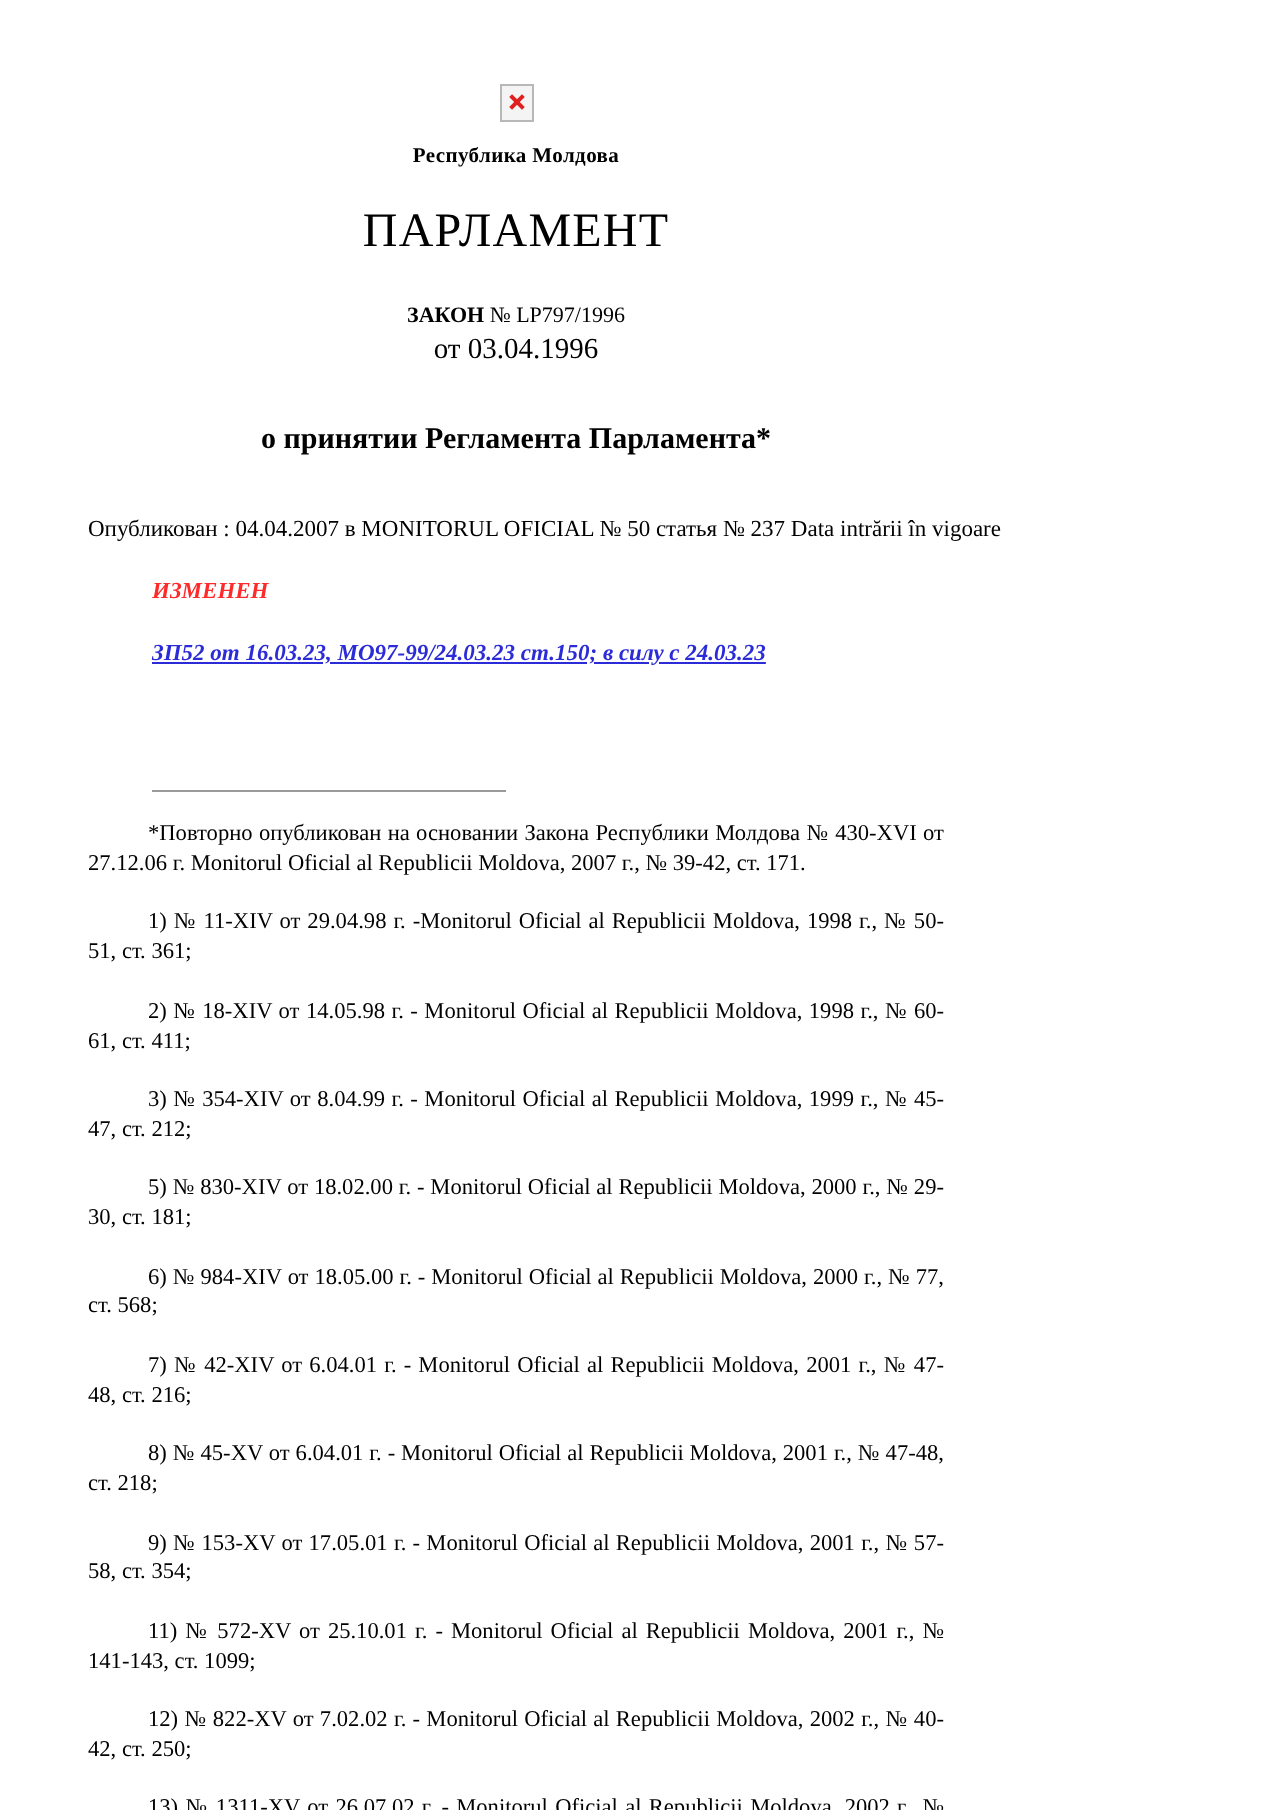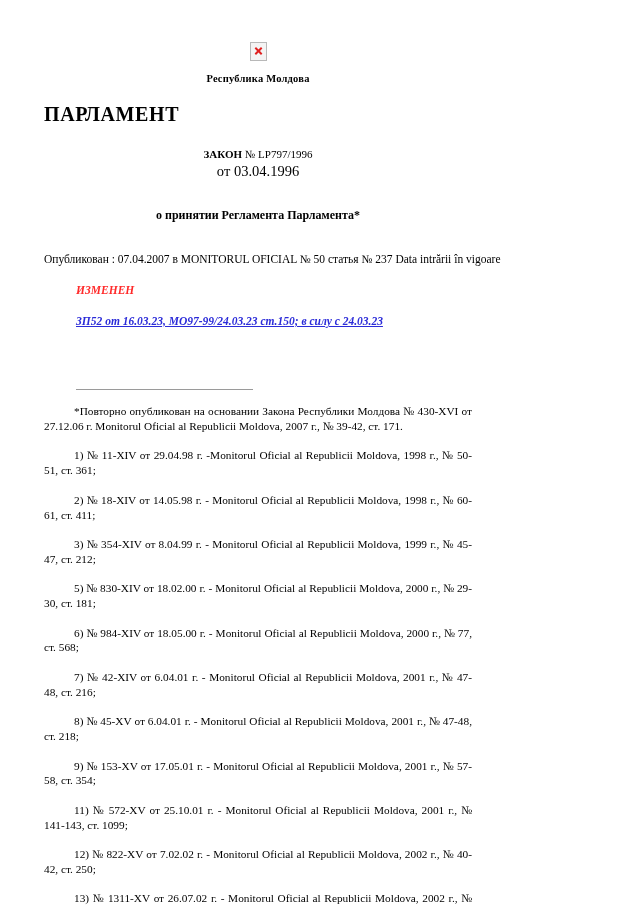--- a/index.html
+++ b/index.html
@@ -52,40 +52,40 @@
   .broken-image::after  { transform: rotate(-45deg); }
 
   .republic {
     text-align: center;
     font-weight: bold;
     font-size: 10.5px;
     letter-spacing: 0.2px;
     margin-top: 12px;
   }
   .parliament {
-    text-align: left;
-    font-size: 20px;
-    font-weight: bold;
+    text-align: center;
+    font-size: 24px;
+    font-weight: normal;
     letter-spacing: 0.6px;
     margin-top: 19px;
   }
   .law-line {
     text-align: center;
     font-size: 11px;
     margin-top: 22px;
   }
   .law-line .bold { font-weight: bold; }
   .law-date {
     text-align: center;
     font-size: 14.5px;
     margin-top: 3px;
   }
   .doc-title {
     text-align: center;
-    font-size: 12px;
+    font-size: 15px;
     font-weight: bold;
     margin-top: 28px;
   }
 
   
   .published {
     font-size: 11.5px;
     margin-top: 30px;
     text-align: left;
     white-space: nowrap;
@@ -146,21 +146,21 @@
   <div class="parliament">ПАРЛАМЕНТ</div>
 
   <div class="law-line">
     <span class="bold">ЗАКОН</span><span> № LP797/1996</span>
   </div>
 
   <div class="law-date">от 03.04.1996</div>
 
   <div class="doc-title">о принятии Регламента Парламента*</div>
 
-  <div class="published">Опубликован : 07.04.2007 в MONITORUL OFICIAL № 50 статья № 237 Data intrării în vigoare</div>
+  <div class="published">Опубликован : 04.04.2007 в MONITORUL OFICIAL № 50 статья № 237 Data intrării în vigoare</div>
 
   <div class="status-modified">ИЗМЕНЕН</div>
 
   <div>
     <a class="amend-link">ЗП52 от 16.03.23, МО97-99/24.03.23 ст.150; в силу с 24.03.23</a>
   </div>
 
   <hr class="footnote-rule">
 
   <div class="footnotes">

